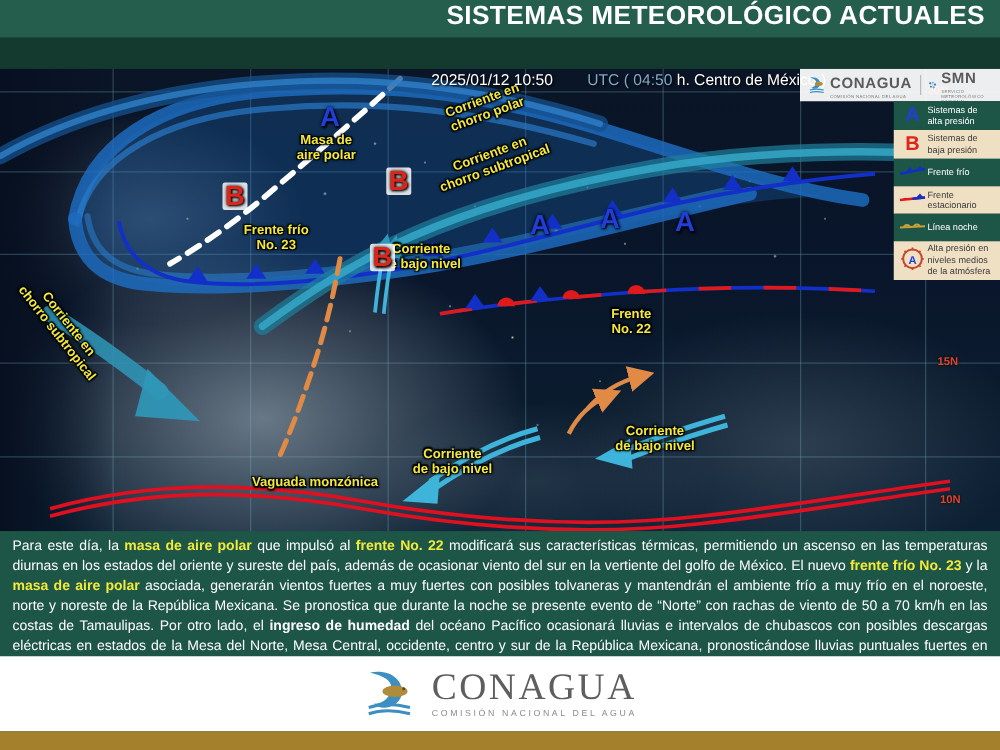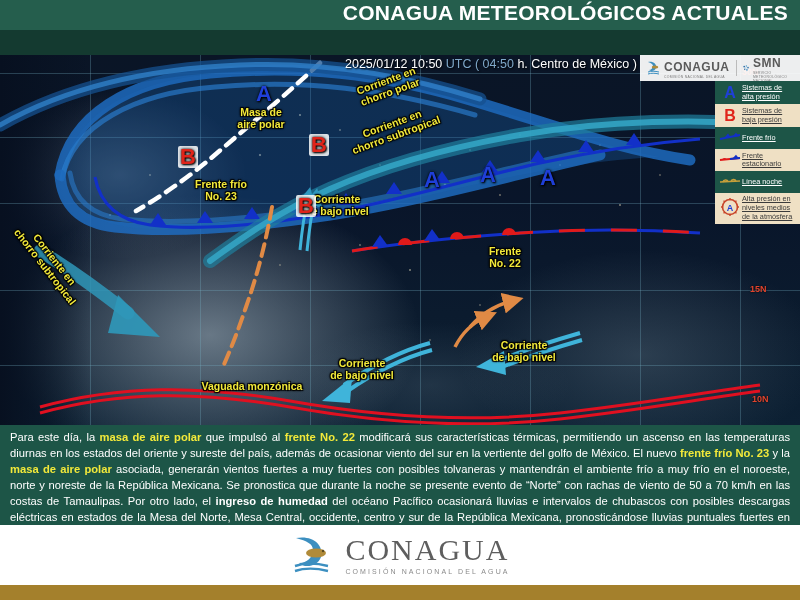--- a/index.html
+++ b/index.html
@@ -97,21 +97,21 @@
   .sym-a { color: #1f3fd8; }
   .sym-b { color: #e0241a; background: rgba(255,255,255,0.85);
            padding: 0 2px; border-radius: 2px; line-height: 1; }
 
   .ts {
     position: absolute; left: 345px; top: 2px;
     font-size: 12.5px; color: #ffffff;
     font-family: "Liberation Sans", sans-serif;
     text-shadow: 1px 1px 2px #000; white-space: nowrap;
   }
-  .ts .dim { color: #7fa8c9; }
+  .ts .dim { color: #7fa8c9; margin-left: 24px; }
 
   
   .logostrip {
     position: absolute; right: 0; top: 0; width: 160px; height: 26px;
     background: rgba(255,255,255,0.93);
     display: flex; align-items: center; gap: 6px; padding: 0 6px;
   }
   .logo-conagua, .logo-smn { display: flex; align-items: center; gap: 3px; }
   .lg-txt { font-size: 12px; font-weight: bold; color: #5a5a5a; letter-spacing: .5px; }
   .lg-sub { font-size: 3.4px; color: #7a7a7a; letter-spacing: .3px; display:block; }
@@ -121,21 +121,21 @@
   .legend {
     position: absolute; right: 0; top: 26px; width: 85px;
     font-size: 7.3px; line-height: 1.2; z-index: 6;
   }
   .lg-row {
     display: flex; align-items: center; min-height: 22px; padding: 2px 3px;
   }
   .lg-row.odd  { background: #1d5547; color: #ffffff; }
   .lg-row.even { background: #efe0c4; color: #3b3b3b; }
   .lg-ic { width: 24px; flex: 0 0 24px; text-align: center; }
-  .lg-lb { flex: 1; white-space: pre-line; text-decoration: underline; }
+  .lg-lb { flex: 1; white-space: pre-line; }
   .ic-A { color: #1f3fd8; font-weight: bold; font-size: 16px; }
   .ic-B { color: #e0241a; font-weight: bold; font-size: 16px; }
 
   
   .summary {
     position: absolute; left: 0; top: 425px; width: 800px; height: 100px;
     background: #1d5547; color: #ffffff;
     font-size: 11.2px; line-height: 1.42;
     padding: 5px 10px 0 10px; text-align: justify;
   }
@@ -159,21 +159,21 @@
     position: absolute; left: 0; top: 585px; width: 800px; height: 15px;
     background: #a4802c;
   }
 </style>
 </head>
 <body>
 
 <div class="page">
 
   <div class="hdr-top"></div>
-  <div class="hdr-title">CONAGUA METEOROLÓGICOS ACTUALES</div>
+  <div class="hdr-title">SISTEMAS METEOROLÓGICO ACTUALES</div>
   <div class="hdr-sub-band"></div>
 
   <div class="map">
     <div class="map-dark-left"></div>
     <div class="speckle"></div>
 
     <div class="grat">
       <div class="v" style="left:90px"></div>
       <div class="v" style="left:200px"></div>
       <div class="v" style="left:310px"></div>

